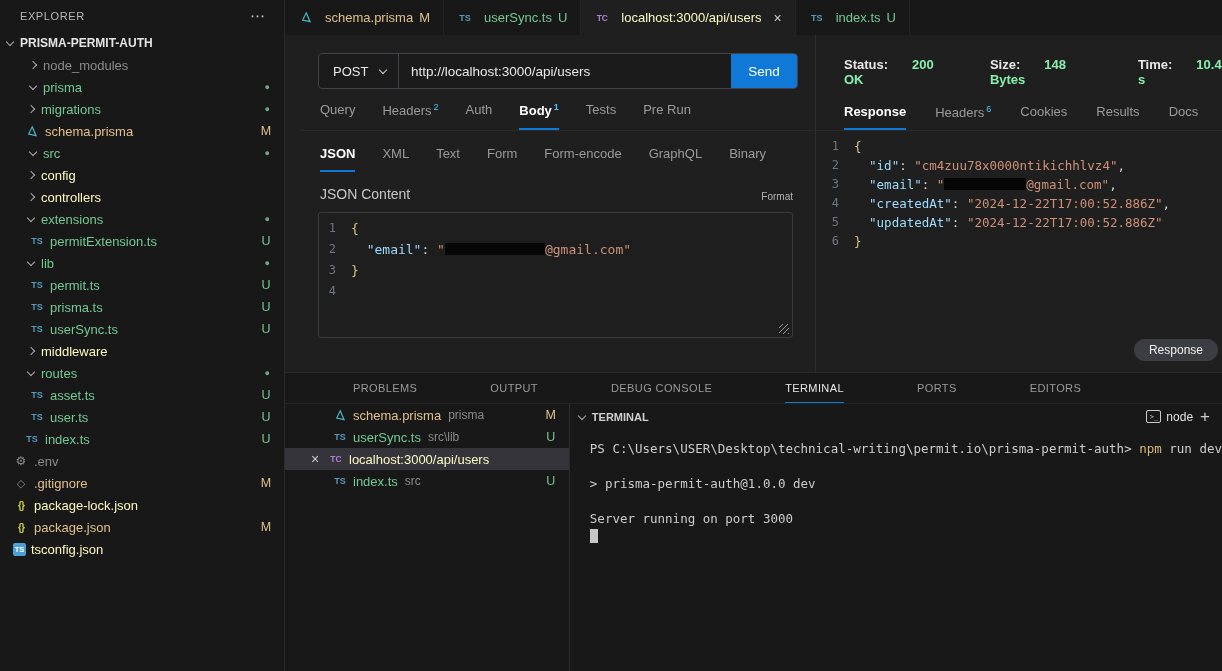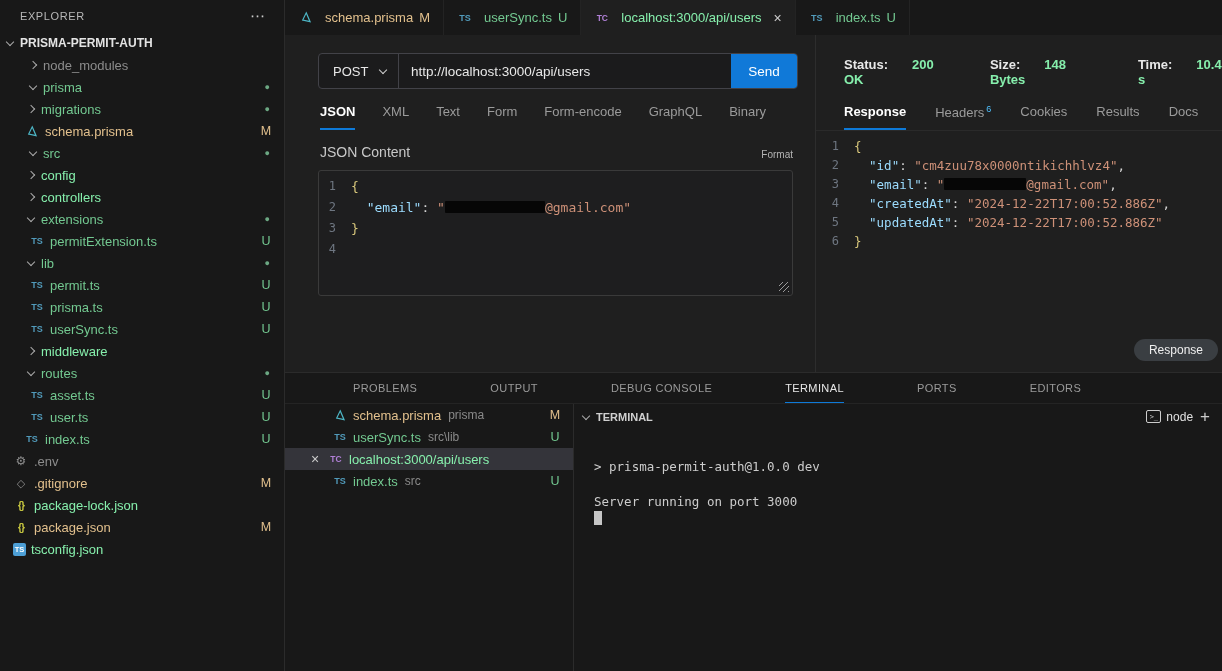--- a/index.html
+++ b/index.html
@@ -30,21 +30,21 @@
   .fi { width:16px; height:14px; flex:none; display:inline-flex; align-items:center;
         justify-content:center; margin-right:5px; font-size:12px; }
   .fi-ts { color:#519aba; font-size:9px; font-weight:bold; }
   .fi-tc { color:#b180d7; font-size:8.5px; font-weight:bold; }
   .fi-gear { color:#8c8c8c; font-size:12px; }
   .fi-git { color:#8c8c8c; font-size:11px; }
   .fi-braces { color:#cbcb41; font-size:10px; font-weight:bold; letter-spacing:-1px; }
   .fi-tsbox { background:#4d9fd6; color:#fff; font-size:7.5px; font-weight:bold;
               width:13px; height:13px; border-radius:2px; }
   .c-green { color:#73c991; } .c-yellow { color:#e2c08d; }
-  .c-grey { color:#8c8c8c; } .c-default { color:#86efac; }
+  .c-grey { color:#8c8c8c; } .c-default { color:#fef9c3; }
   .dot { position:absolute; right:14px; color:#6ca883; font-size:9px; }
   .badge { position:absolute; right:11px; font-size:12.5px; width:14px; text-align:center; }
   .badge.M { color:#e2c08d; } .badge.U { color:#73c991; }
 
   
   .tabbar { position:absolute; left:285px; top:0; width:937px; height:35px;
             background:#181818; display:flex; }
   .tab { display:flex; align-items:center; gap:6px; padding:0 13px;
          border-right:1px solid #232323; font-size:13px; cursor:pointer; color:#9d9d9d; }
   .tab.active { background:#1f1f1f; }
@@ -298,20 +298,28 @@
 
   <div class="req-pane">
     <div class="req-bar">
       <div class="method">
         <span>POST</span>
         <span class="chev down"></span>
       </div>
       <input class="url-input" value="http://localhost:3000/api/users" style="">
       <button class="send-btn">Send</button>
     </div>
+    <div class="rtabs" id="req-tabs">
+        <div class="rtab"><span>Query</span></div>
+        <div class="rtab"><span>Headers</span><span class="sup">2</span></div>
+        <div class="rtab"><span>Auth</span></div>
+        <div class="rtab active"><span>Body</span><span class="sup">1</span></div>
+        <div class="rtab"><span>Tests</span></div>
+        <div class="rtab"><span>Pre Run</span></div>
+      </div>
     <div class="btabs" id="body-tabs">
         <div class="btab active"><span>JSON</span></div>
         <div class="btab"><span>XML</span></div>
         <div class="btab"><span>Text</span></div>
         <div class="btab"><span>Form</span></div>
         <div class="btab"><span>Form-encode</span></div>
         <div class="btab"><span>GraphQL</span></div>
         <div class="btab"><span>Binary</span></div>
       </div>
     <div class="content-row">
@@ -416,20 +424,21 @@
         </div>
         <div class="term-tools">
           <span class="shell-chip">
             <span class="shell-icon">&gt;_</span>
             <span>node</span>
           </span>
           <span class="plus-btn">+</span>
         </div>
       </div>
       <div class="term-body" id="term-body">
+          <div class="tline"><span>PS C:\Users\USER\Desktop\technical-writing\permit.io\prisma-permit-auth&gt; </span><span class="tk-yellow">npm</span><span> run dev</span></div>
           <div class="tline"></div>
           <div class="tline"><span>&gt; prisma-permit-auth@1.0.0 dev</span></div>
           <div class="tline"></div>
           <div class="tline"><span>Server running on port 3000</span></div>
           <div class="tline"><span class="cursor"></span></div>
         </div>
     </div>
 
   </div>
 </div>

